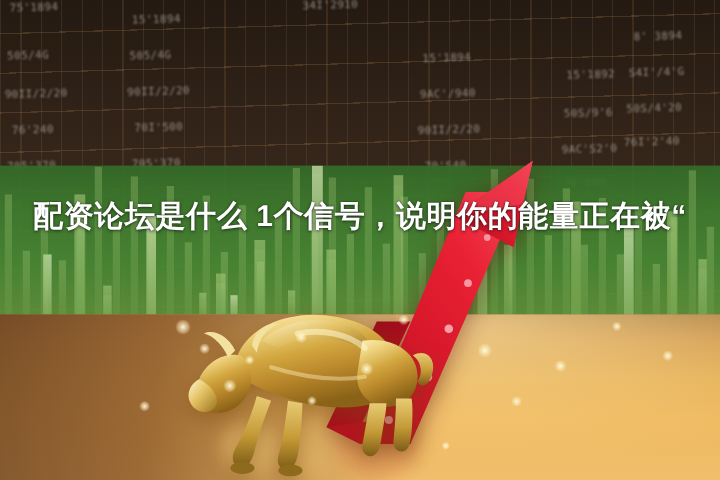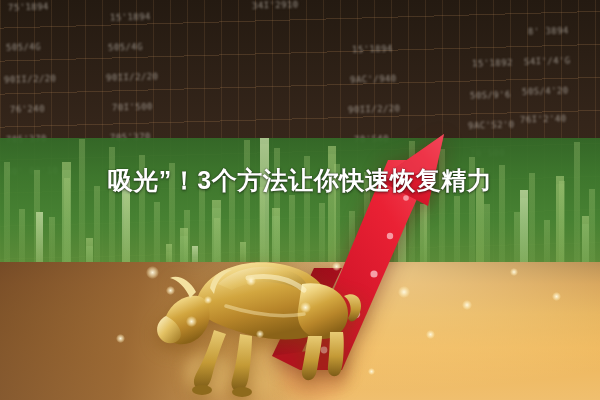--- a/index.html
+++ b/index.html
@@ -355,16 +355,16 @@
   <div class="spark" style="left:332px;top:262px;width:9px;height:9px;"></div>
   <div class="spark" style="left:398px;top:286px;width:12px;height:12px;"></div>
   <div class="spark" style="left:426px;top:330px;width:9px;height:9px;"></div>
   <div class="spark" style="left:462px;top:300px;width:10px;height:10px;"></div>
   <div class="spark" style="left:510px;top:268px;width:8px;height:8px;"></div>
   <div class="spark" style="left:552px;top:292px;width:9px;height:9px;"></div>
   <div class="spark" style="left:116px;top:334px;width:9px;height:9px;"></div>
   <div class="spark" style="left:368px;top:368px;width:7px;height:7px;"></div>
 
   <div class="headline">
-    <span class="ln">吸光”！3个方法让你快速恢复精力</span>
+    <span class="ln">配资论坛是什么 1个信号，说明你的能量正在被“</span>
   </div>
 
 </div>
 
 </body></html>

